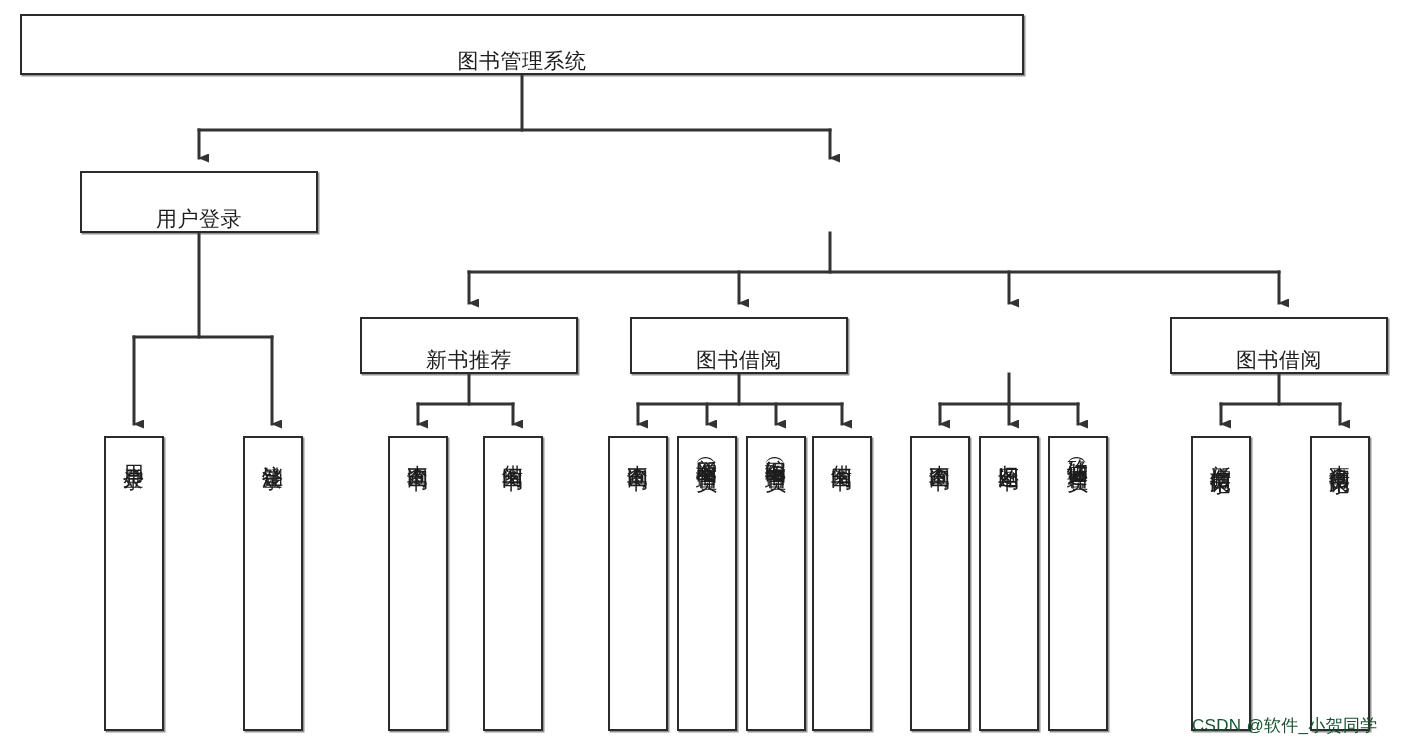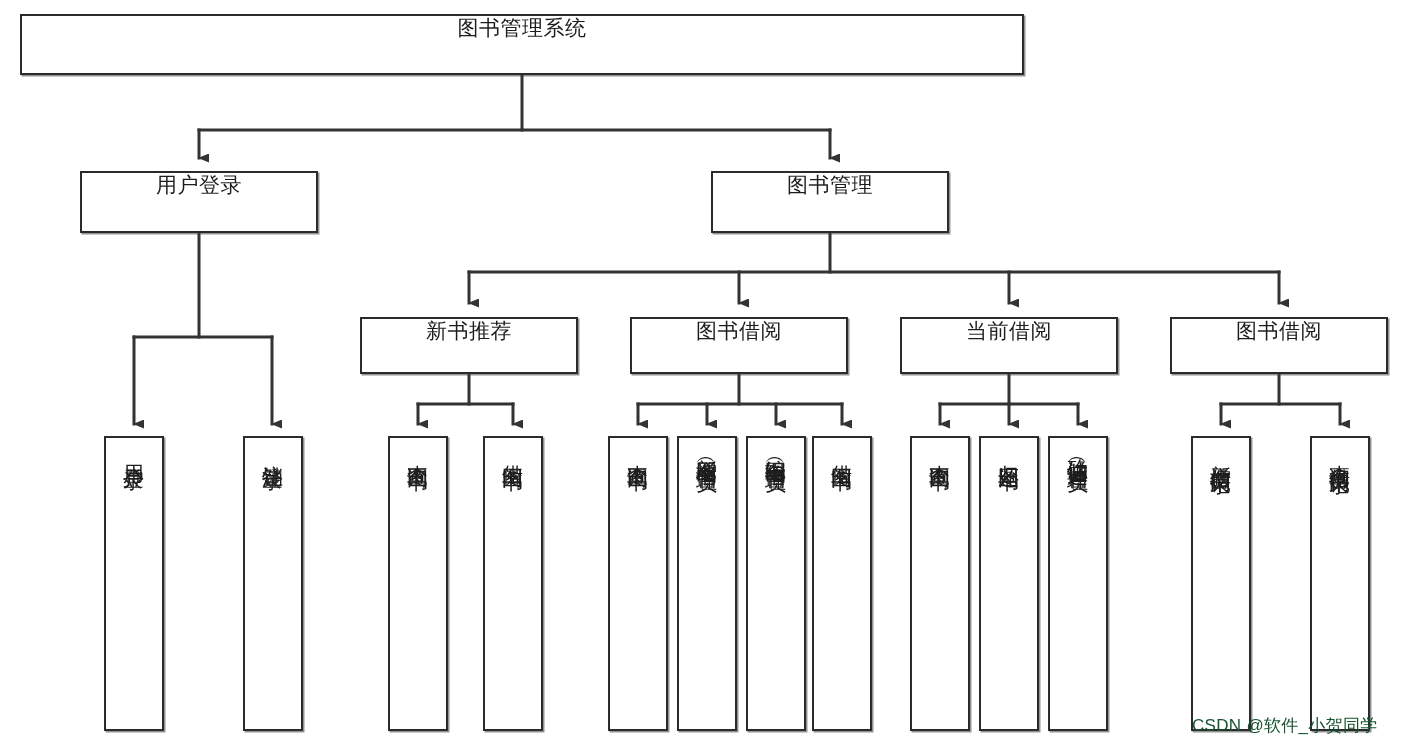--- a/index.html
+++ b/index.html
@@ -26,21 +26,21 @@
     height: 747px;
     pointer-events: none;
   }
   .node {
     position: absolute;
     box-sizing: border-box;
     background: #ffffff;
     border: 2px solid #2b2b2b;
     box-shadow: 1.5px 1.5px 0 0 rgba(60,60,60,0.55);
     display: flex;
-    align-items: flex-start;
+    align-items: flex-end;
     justify-content: center;
     color: #1d1d1d;
   }
   .node .label {
     font-size: 21px;
     line-height: 1.15;
     letter-spacing: 0.5px;
     white-space: nowrap;
     text-align: center;
   }
@@ -127,32 +127,26 @@
     </g>
   </svg>
 
   <div class="node" style="left:20px; top:14px; width:1004px; height:61px;">
     <span class="label">图书管理系统</span>
   </div>
 
   <div class="node" style="left:80px; top:171px; width:238px; height:62px;">
     <span class="label">用户登录</span>
   </div>
-  <div class="node" style="left:711px; top:171px; width:238px; height:62px;">
-    <span class="label">图书管理</span>
-  </div>
 
   <div class="node" style="left:360px; top:317px; width:218px; height:57px;">
     <span class="label">新书推荐</span>
   </div>
   <div class="node" style="left:630px; top:317px; width:218px; height:57px;">
     <span class="label">图书借阅</span>
-  </div>
-  <div class="node" style="left:900px; top:317px; width:218px; height:57px;">
-    <span class="label">当前借阅</span>
   </div>
   <div class="node" style="left:1170px; top:317px; width:218px; height:57px;">
     <span class="label">图书借阅</span>
   </div>
 
   <div class="node leaf" style="left:104px; top:436px; width:60px; height:295px;">
     <span class="label">用户登录</span>
   </div>
   <div class="node leaf" style="left:243px; top:436px; width:60px; height:295px;">
     <span class="label">注销登录</span>

